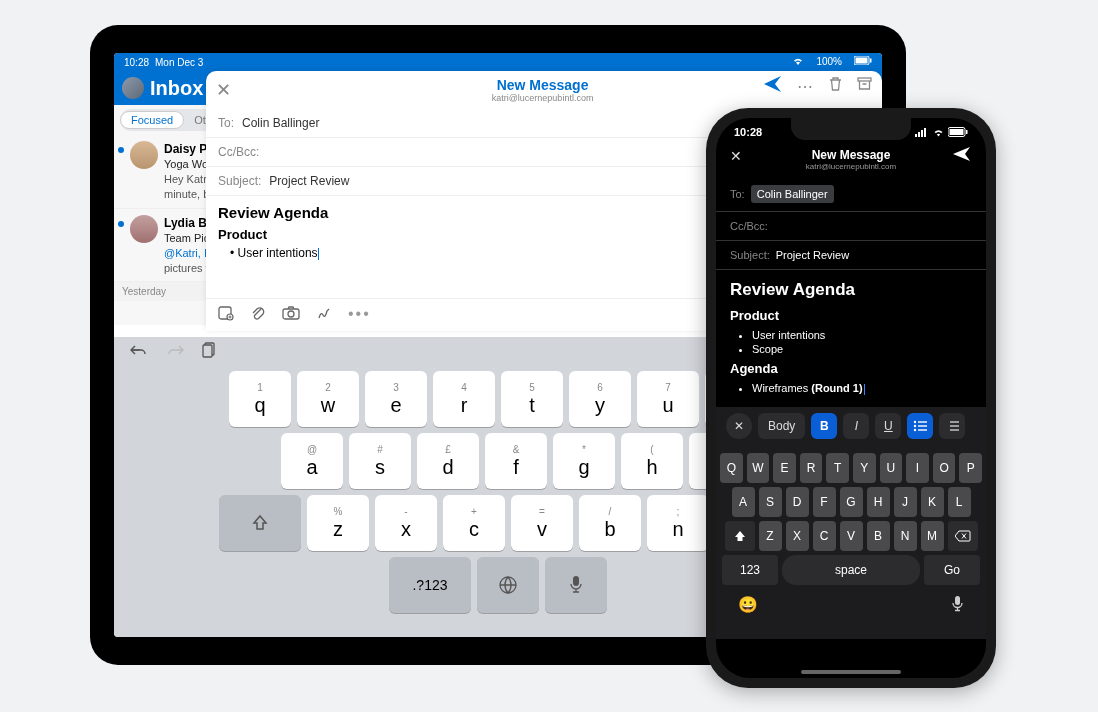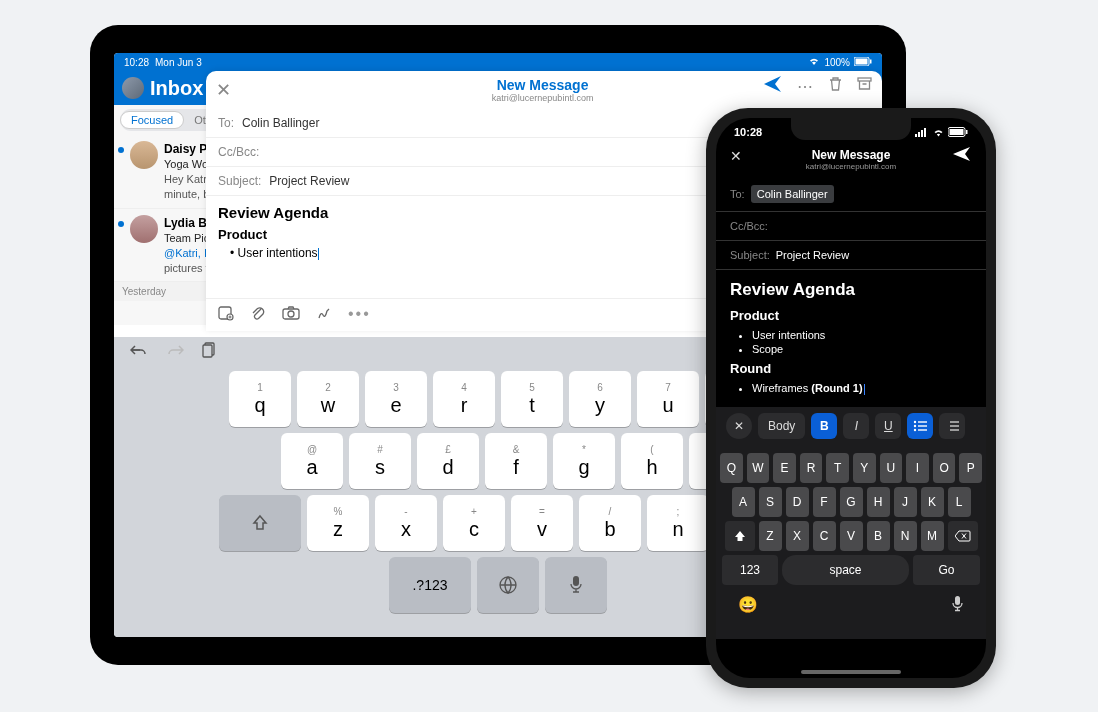--- a/index.html
+++ b/index.html
@@ -4,21 +4,21 @@
 <style>
 * { margin: 0; padding: 0; box-sizing: border-box; font-family: -apple-system, BlinkMacSystemFont, "Segoe UI", Helvetica, Arial, sans-serif; }
 body { background: #f0f2f4; width: 1098px; height: 712px; position: relative; overflow: hidden; }
 
 
 .ipad { position: absolute; left: 90px; top: 25px; width: 816px; height: 640px; background: #000; border-radius: 28px; padding: 28px 24px; }
 .ipad-screen { width: 100%; height: 100%; background: #fff; border-radius: 4px; overflow: hidden; position: relative; }
 
 .status-bar-ipad { height: 18px; background: #0071d1; display: flex; align-items: center; justify-content: space-between; padding: 0 10px; color: #fff; font-size: 10px; }
 .status-left { display: flex; gap: 6px; }
-.status-right { display: flex; gap: 4px; align-items: center; }
+.status-right { display: flex; gap: 12px; }
 
 .inbox-header { height: 34px; background: #0071d1; display: flex; align-items: center; padding: 0 8px; color: #fff; }
 .avatar-circle { width: 22px; height: 22px; border-radius: 50%; background: linear-gradient(135deg,#8e9aab,#5d6977); margin-right: 6px; }
 .inbox-title { font-size: 20px; font-weight: 700; }
 
 .inbox-bg { position: absolute; left: 0; top: 52px; width: 100%; height: 220px; background: #f7f7f7; }
 .tabs-row { display: flex; align-items: center; padding: 4px 6px; gap: 0; }
 .pill { background: #e5e6e9; border-radius: 12px; height: 22px; display: flex; align-items: center; font-size: 11px; }
 .pill-active { background: #fff; border: 1px solid #ccc; border-radius: 12px; padding: 2px 10px; color: #0071d1; }
 .pill-inactive { padding: 2px 10px; color: #777; }
@@ -89,34 +89,34 @@
 .fmt-body { padding: 0 10px; text-align: right; }
 .fmt-active { background: #0a5fd6; color: #fff; }
 
 .kb-iph { background: #1c1c1e; padding: 4px 4px 8px; }
 .kbi-row { display: flex; gap: 4px; justify-content: center; margin: 4px 0; }
 .kbi-key { background: #4a4a4c; border-radius: 4px; width: 23px; height: 30px; display: flex; align-items: center; justify-content: center; font-size: 12px; color: #fff; }
 .kbi-dark { background: #2c2c2e; }
 .kbi-wide { flex: 1; border-radius: 14px; }
 .kbi-bottom { display: flex; gap: 4px; margin: 4px 2px; }
 .kbi-123 { width: 56px; }
-.kbi-go { width: 67px; }
+.kbi-go { width: 56px; }
 .home-ind { position: absolute; bottom: 4px; left: 50%; transform: translateX(-50%); width: 100px; height: 4px; background: #666; border-radius: 3px; }
 .emoji-row { display:flex; justify-content:space-between; padding: 6px 18px 14px; font-size:16px; color:#ccc; }
 </style>
 </head>
 <body>
 
 <div class="ipad">
   <div class="ipad-screen">
 
     <div class="status-bar-ipad">
       <div class="status-left">
         <span>10:28</span>
-        <span>Mon Jun 3</span>
+        <span>Mon Dec 3</span>
       </div>
       <div class="status-right">
         <span>
           <svg width="12" height="10" viewBox="0 0 12 10">
               <path d="M6 9 L4 6.5 Q6 5 8 6.5 Z M2 4.5 Q6 1 10 4.5 L8.8 5.7 Q6 3.5 3.2 5.7 Z" fill="#fff"></path>
             </svg>
         </span>
         <span>100%</span>
         <span>
           <svg width="18" height="9" viewBox="0 0 18 9">
@@ -403,21 +403,21 @@
       <span>Project Review</span>
     </div>
 
     <div class="iph-body">
       <div class="iph-h1">Review Agenda</div>
       <div class="iph-h2">Product</div>
       <ul class="iph-ul">
         <li>User intentions</li>
         <li>Scope</li>
       </ul>
-      <div class="iph-h2">Round</div>
+      <div class="iph-h2">Agenda</div>
       <ul class="iph-ul">
         <li><span>Wireframes </span><b>(Round 1)</b><span class="cursor-w"></span></li>
       </ul>
     </div>
 
     <div class="fmt-bar">
       <div class="fmt-btn" style="border-radius:50%;width:24px">✕</div>
       <div class="fmt-btn fmt-body">Body</div>
       <div class="fmt-btn fmt-active" style="font-weight:700">B</div>
       <div class="fmt-btn" style="font-style:italic">I</div>

